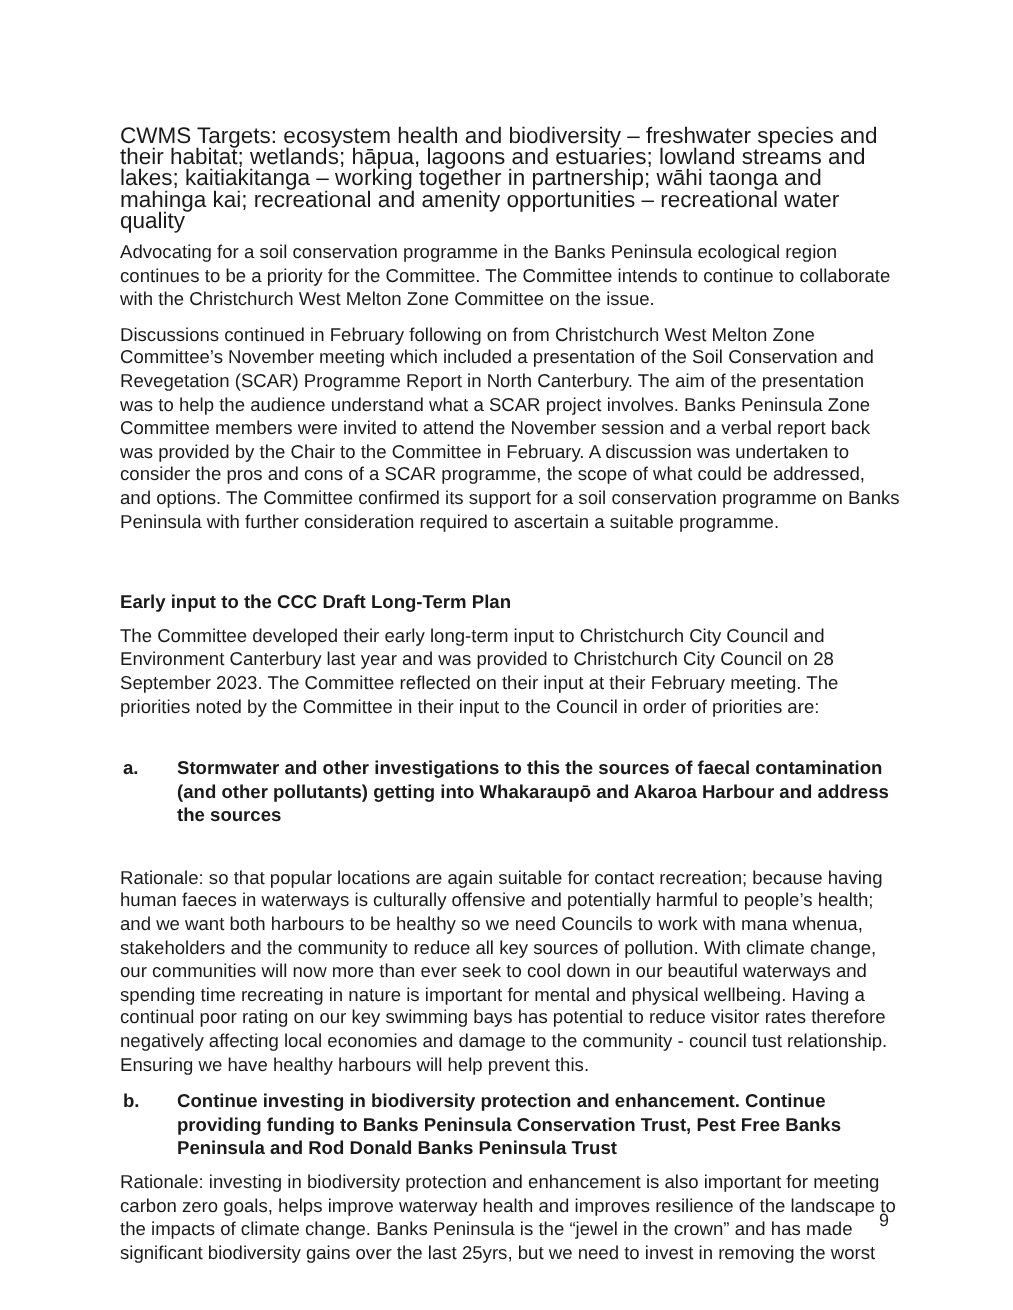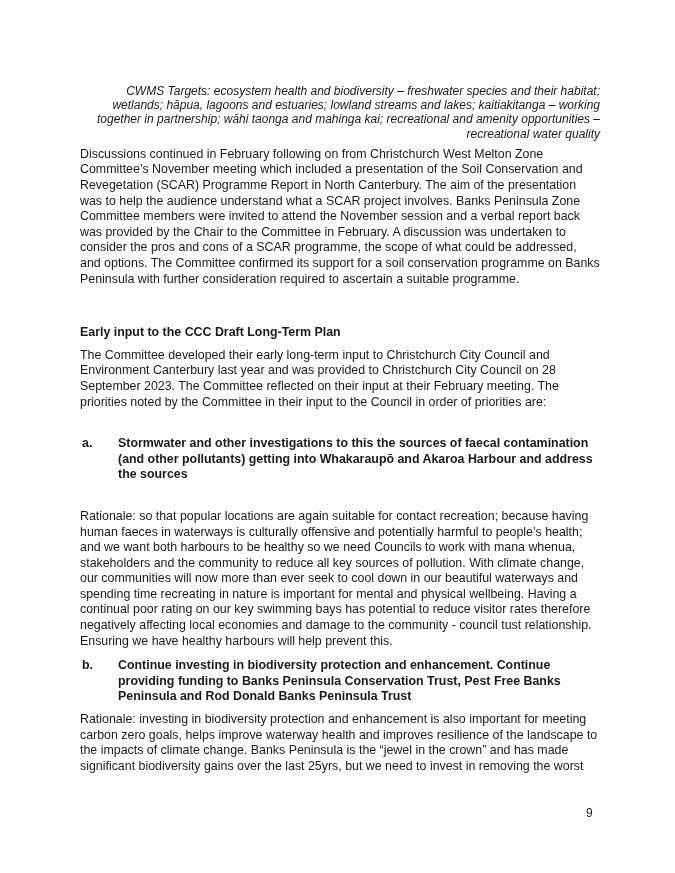--- a/index.html
+++ b/index.html
@@ -2,38 +2,39 @@
 <html><head>
   <meta charset="utf-8">
   <style>
     html, body { margin: 0; padding: 0; background: #ffffff; }
     body { width: 675px; height: 873px; position: relative; overflow: hidden; }
     .page {
       position: absolute; left: 80px; top: 84px; width: 520px;
       font-family: "Liberation Sans", sans-serif; color: #1a1a1a;
       font-size: 12.4px; line-height: 15.6px;
     }
-    .targets { font-style: italic; font-size: 12px; line-height: 14.2px; margin: 0 0 6px 0; text-align: right; }
+    .targets { font-size: 15px; line-height: 14.2px; margin: 0 0 6px 0; }
     p { margin: 0 0 8px 0; }
     .heading { font-weight: bold; margin: 38px 0 7px 0; }
     .list-item { display: flex; font-weight: bold; margin: 0; }
     .list-item.a { margin-top: 26px; margin-bottom: 26px; }
     .list-item.b { margin-top: 9px; margin-bottom: 7px; }
     .marker { width: 38px; text-align: left; padding-left: 2px; flex: none; box-sizing: border-box; padding-left: 2px; }
     .item-text { flex: 1; }
     .page-number {
       position: absolute; left: 586px; top: 806px;
       font-family: "Liberation Sans", sans-serif; font-size: 12px; color: #1a1a1a;
     }
   </style>
 </head>
 <body>
 
 <div class="page">
   <p class="targets">CWMS Targets: ecosystem health and biodiversity – freshwater species and their habitat; wetlands; hāpua, lagoons and estuaries; lowland streams and lakes; kaitiakitanga – working together in partnership; wāhi taonga and mahinga kai; recreational and amenity opportunities – recreational water quality</p>
+  <p>Advocating for a soil conservation programme in the Banks Peninsula ecological region continues to be a priority for the Committee. The Committee intends to continue to collaborate with the Christchurch West Melton Zone Committee on the issue.</p>
   <p>Discussions continued in February following on from Christchurch West Melton Zone Committee’s November meeting which included a presentation of the Soil Conservation and Revegetation (SCAR) Programme Report in North Canterbury. The aim of the presentation was to help the audience understand what a SCAR project involves.  Banks Peninsula Zone Committee members were invited to attend the November session and a verbal report back was provided by the Chair to the Committee in February. A discussion was undertaken to consider the pros and cons of a SCAR programme, the scope of what could be addressed, and options. The Committee confirmed its support for a soil conservation programme on Banks Peninsula with further consideration required to ascertain a suitable programme.</p>
 
   <div class="heading">Early input to the CCC Draft Long-Term Plan</div>
   <p>The Committee developed their early long-term input to Christchurch City Council and Environment Canterbury last year and was provided to Christchurch City Council on 28 September 2023. The Committee reflected on their input at their February meeting. The priorities noted by the Committee in their input to the Council in order of priorities are:</p>
 
   <div class="list-item a">
     <span class="marker">a.</span>
     <span class="item-text">Stormwater and other investigations to this the sources of faecal contamination (and other pollutants) getting into Whakaraupō and Akaroa Harbour and address the sources</span>
   </div>
   <p>Rationale: so that popular locations are again suitable for contact recreation; because having human faeces in waterways is culturally offensive and potentially harmful to people’s health; and we want both harbours to be healthy so we need Councils to work with mana whenua, stakeholders and the community to reduce all key sources of pollution. With climate change, our communities will now more than ever seek to cool down in our beautiful waterways and spending time recreating in nature is important for mental and physical wellbeing. Having a continual poor rating on our key swimming bays has potential to reduce visitor rates therefore negatively affecting local economies and damage to the community - council tust relationship. Ensuring we have healthy harbours will help prevent this.</p>

